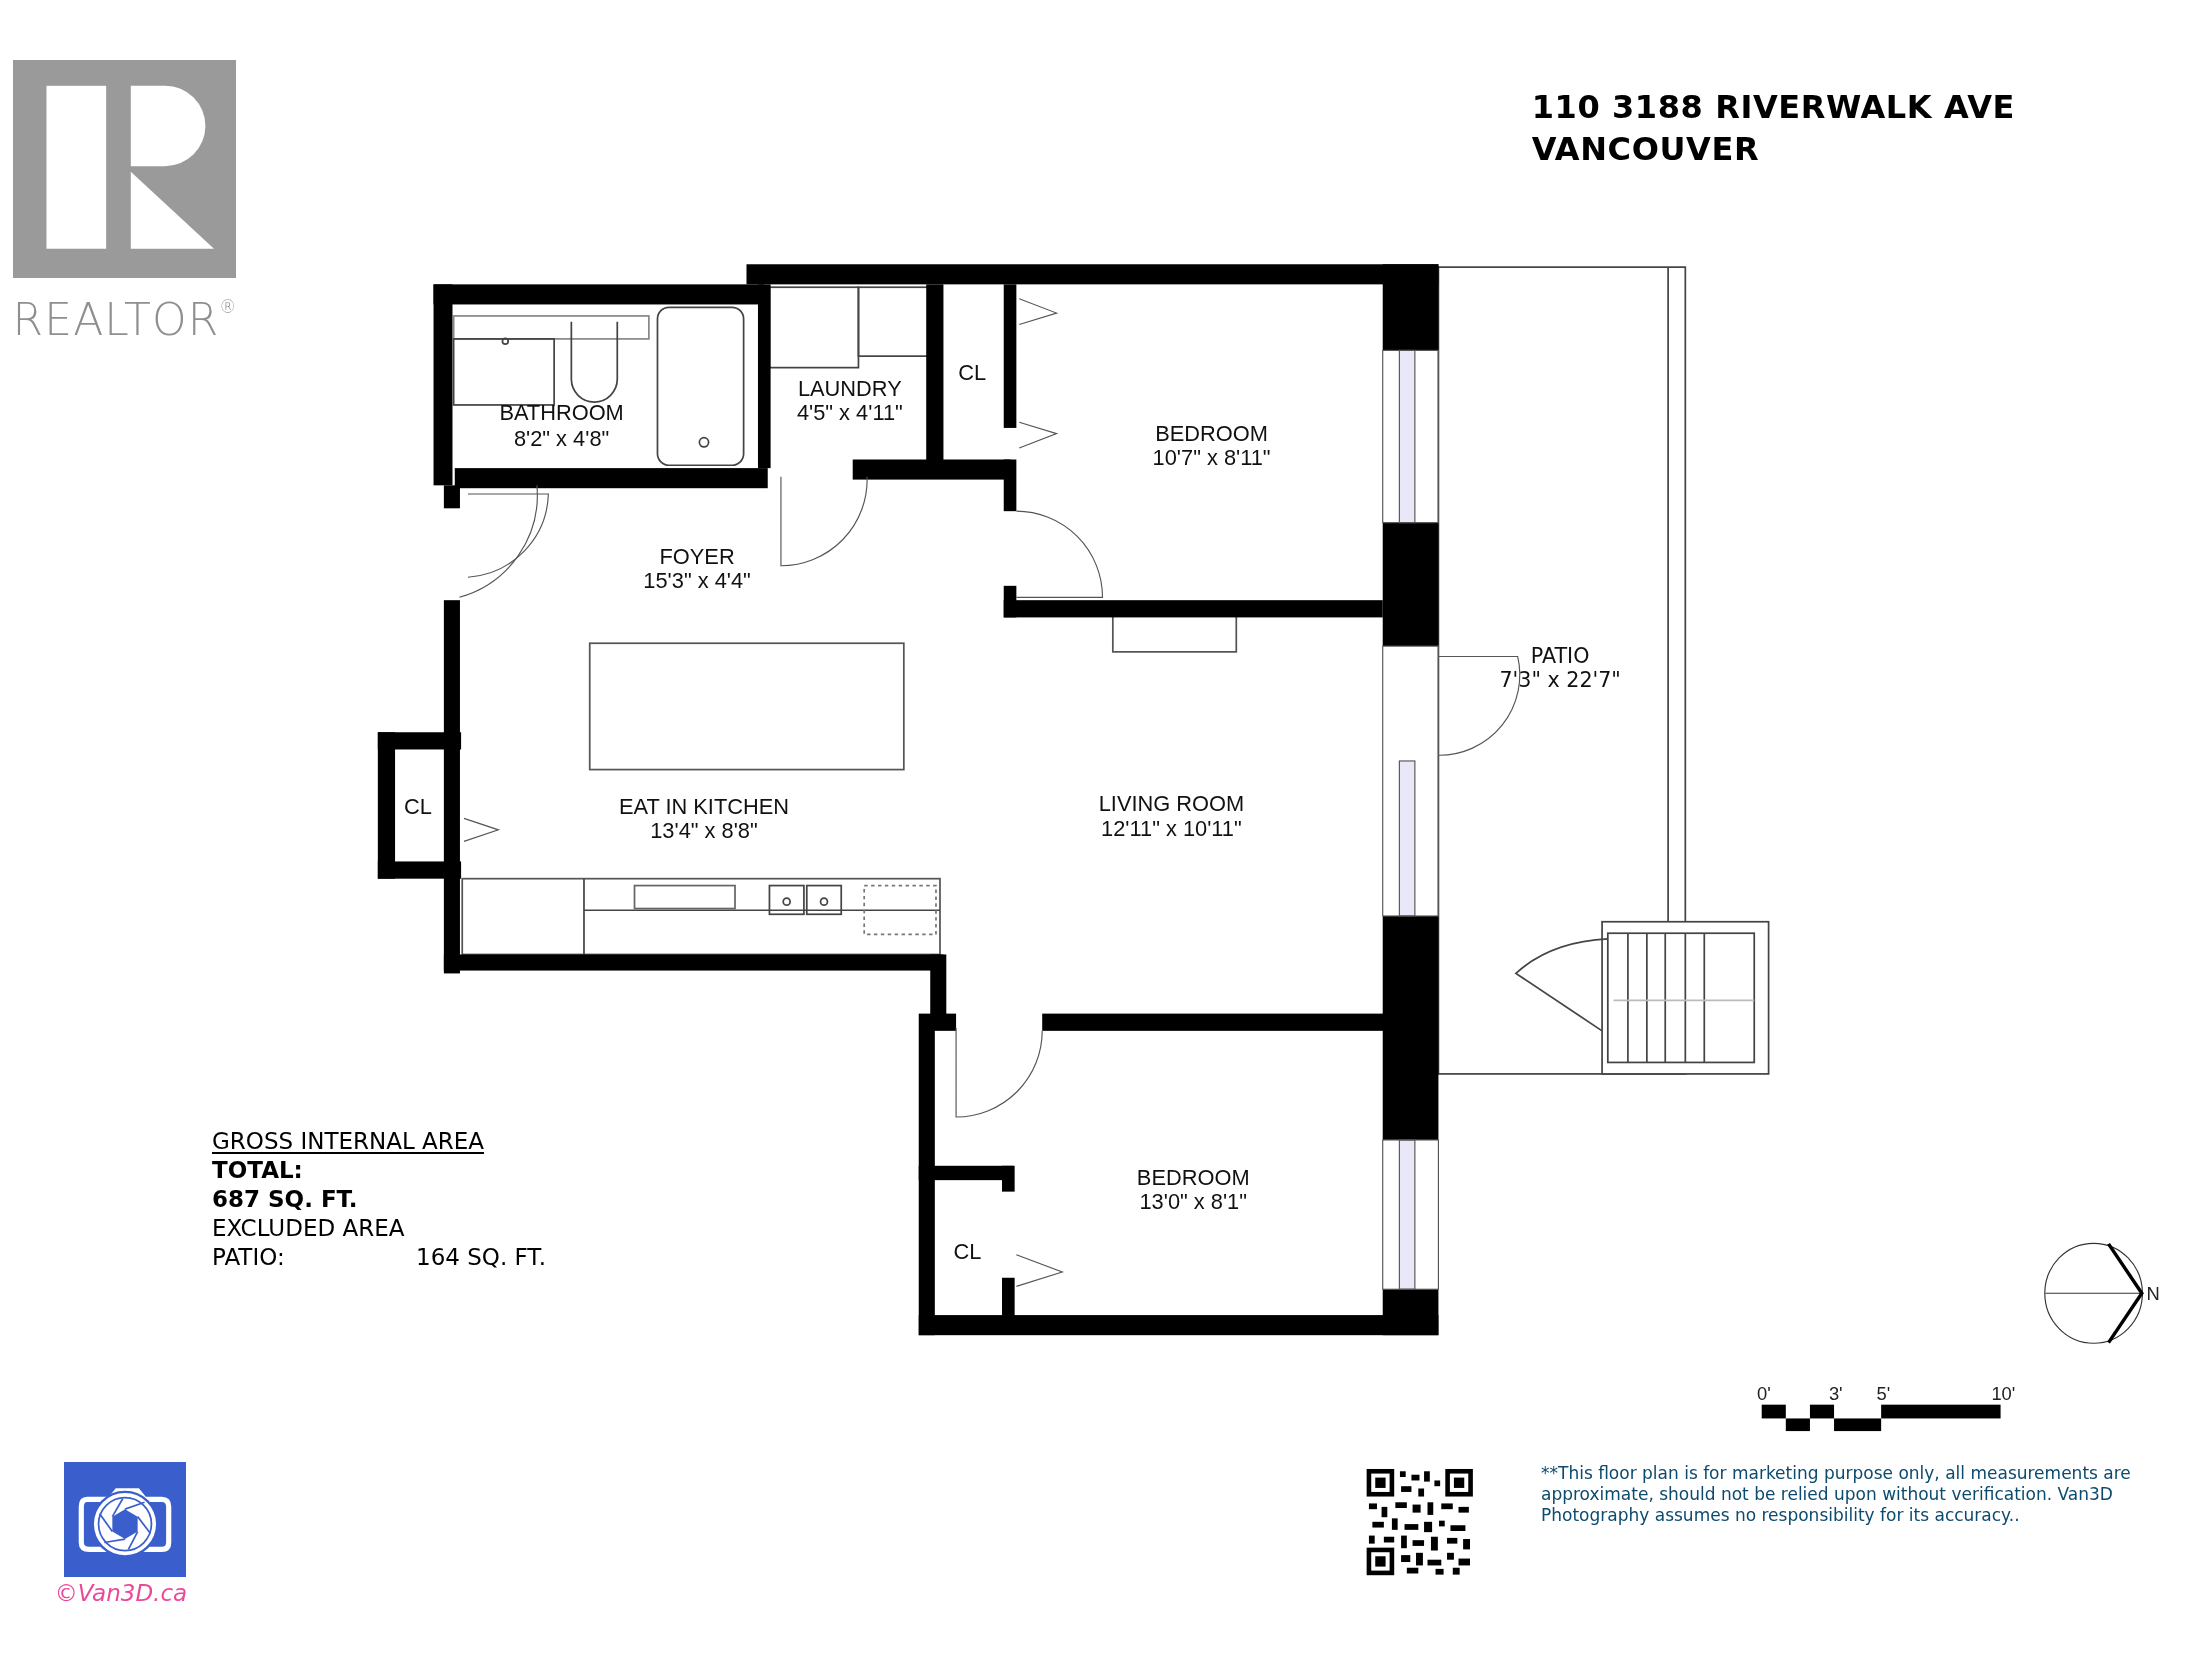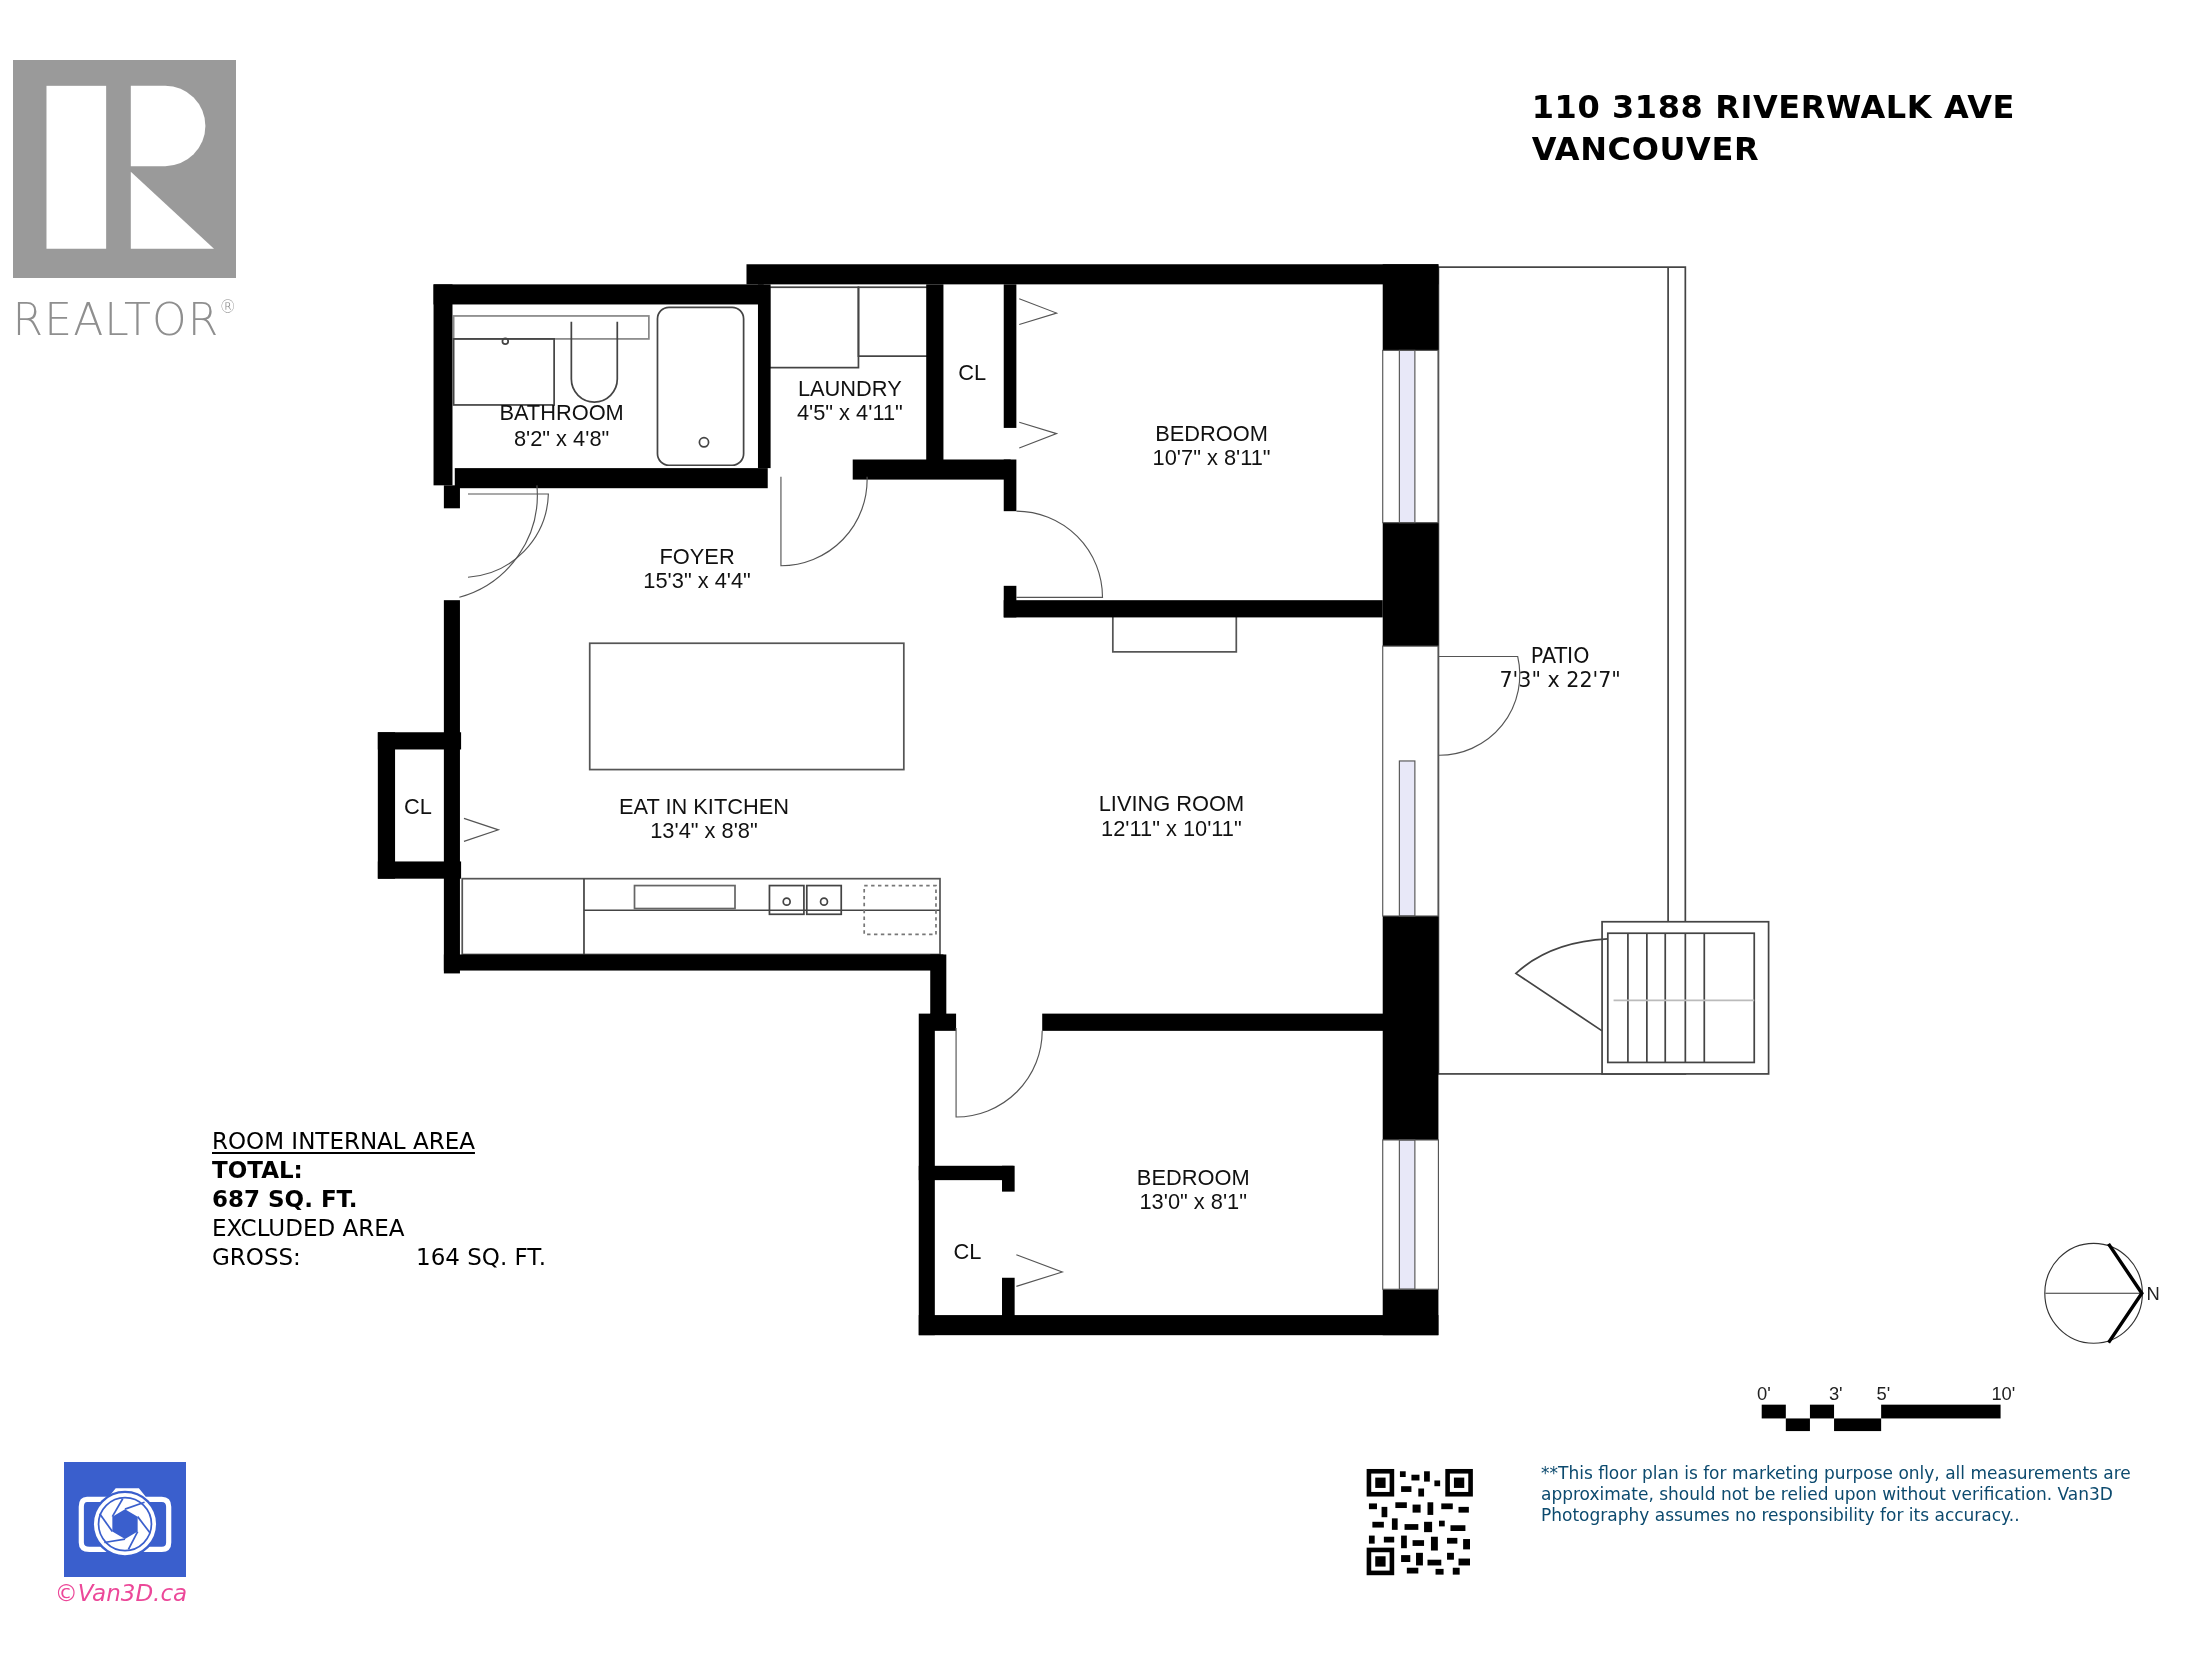--- a/index.html
+++ b/index.html
@@ -237,28 +237,28 @@
         <rect x="140" y="146" width="12" height="12"></rect>
         <rect x="160" y="156" width="20" height="12"></rect>
         <rect x="70" y="172" width="20" height="10"></rect>
       <rect x="120" y="174" width="14" height="10"></rect>
         <rect x="150" y="172" width="12" height="12"></rect>
     </g>
   </g>
 </svg>
 
 <div class="abs area-block">
-  <div class="title">ROOM INTERNAL AREA</div>
+  <div class="title">GROSS INTERNAL AREA</div>
   <div class="row bold">
     <span class="k">TOTAL:</span>
     <span>687 SQ. FT.</span>
   </div>
   <div>EXCLUDED AREA</div>
   <div class="row">
-    <span class="k">GROSS:</span>
+    <span class="k">PATIO:</span>
     <span>164 SQ. FT.</span>
   </div>
 </div>
 
 <div class="abs disclaimer">**This floor plan is for marketing purpose only, all measurements are approximate, should not be relied upon without verification. Van3D Photography assumes no responsibility for its accuracy..</div>
 
 <div class="abs van3d">
   <div class="van3d-box">
     <svg width="122" height="115" viewBox="0 0 212 200">
       <path d="M40 65 H80 L92 50 H128 L140 65 H170 Q182 65 182 78 V140 Q182 152 170 152 H44 Q30 152 30 140 V78 Q30 65 40 65 Z" fill="none" stroke="#fff" stroke-width="9"></path>

